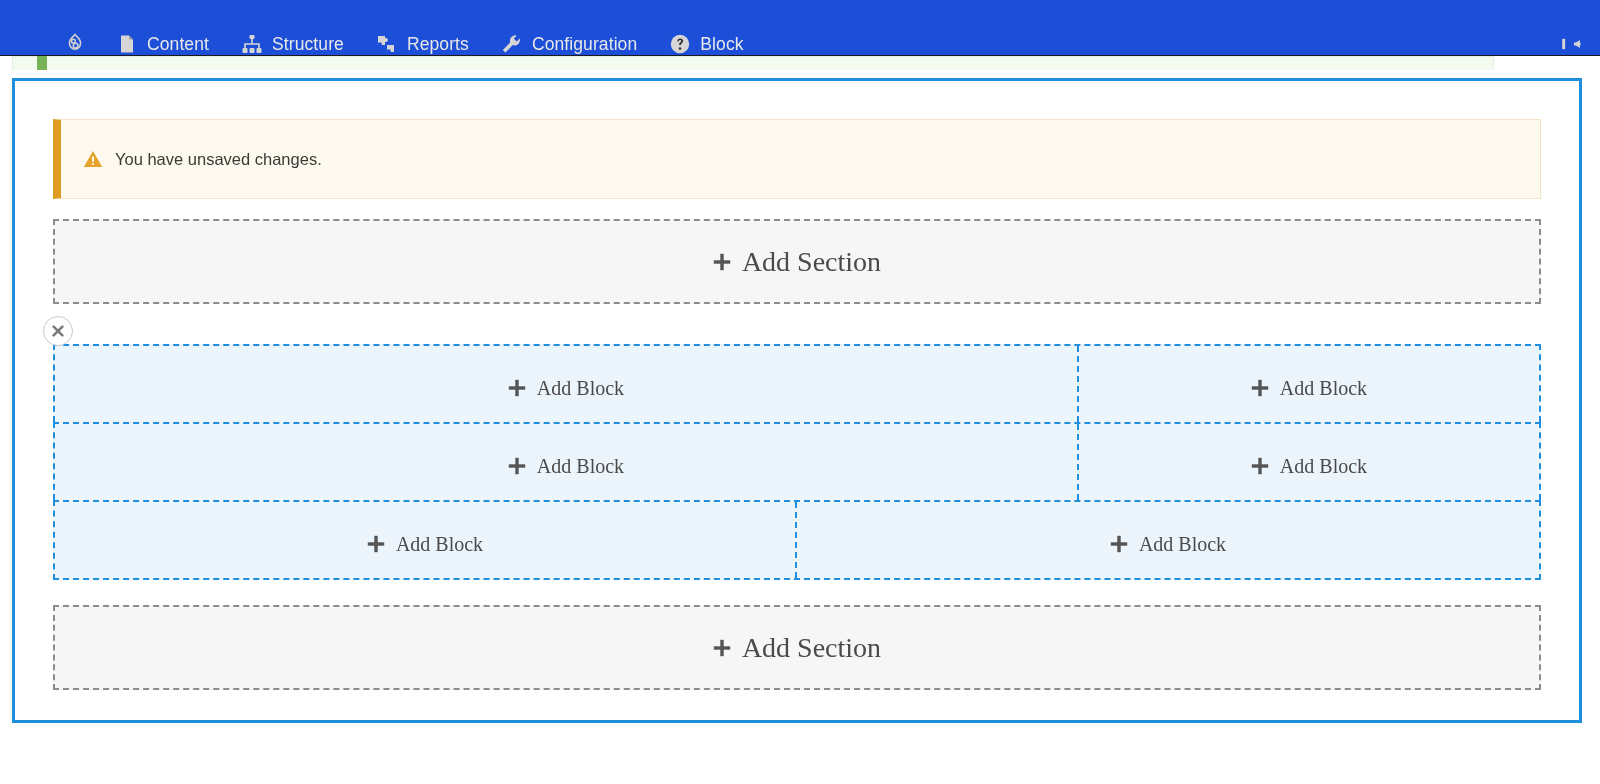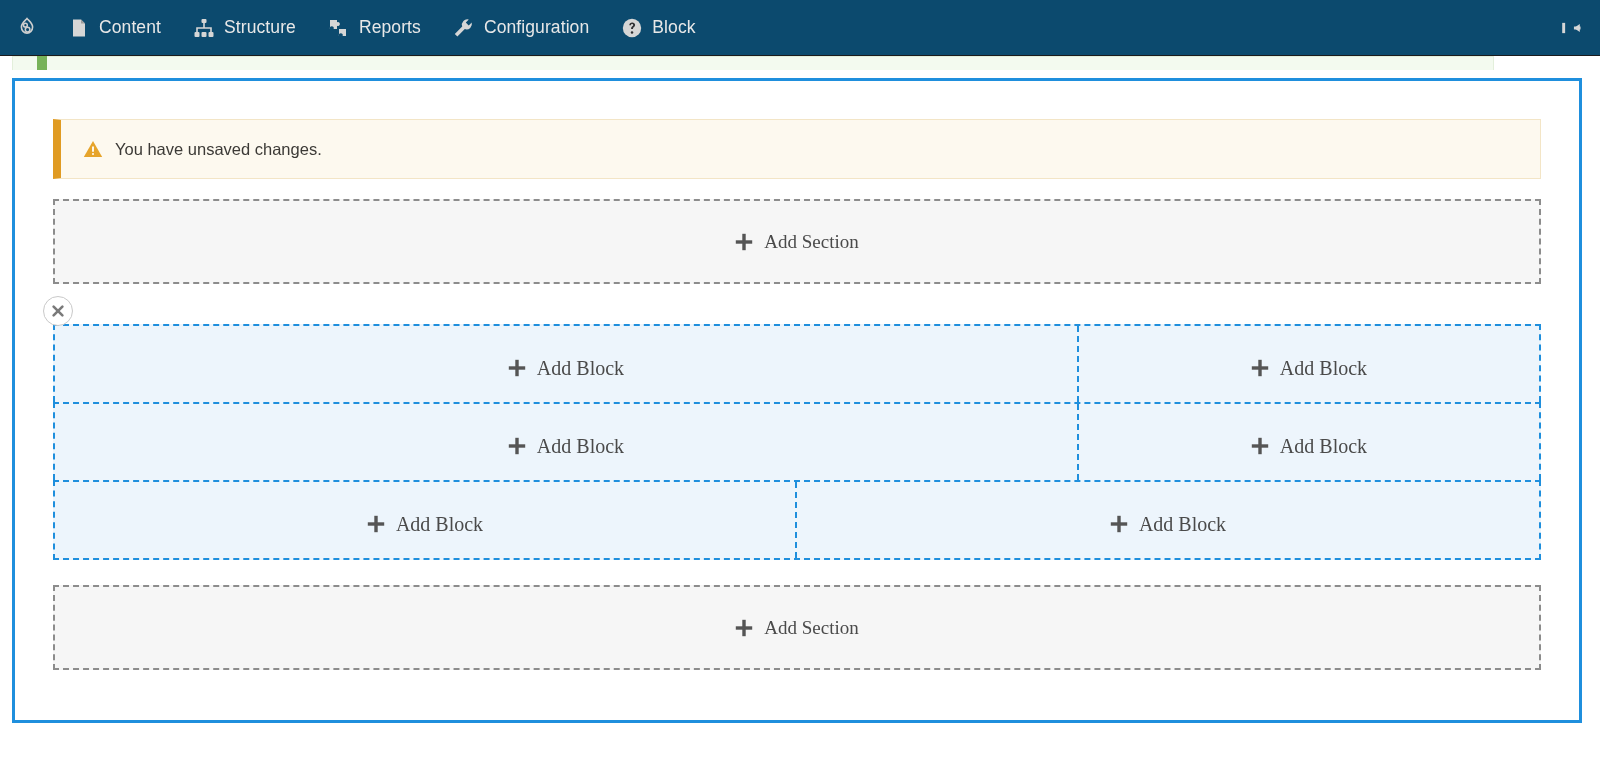--- a/index.html
+++ b/index.html
@@ -9,24 +9,25 @@
     background: #ffffff;
     font-family: "Liberation Sans", sans-serif;
     overflow: hidden;
   }
 
   
   #admin-toolbar {
     position: absolute;
     top: 0; left: 0;
     width: 1600px; height: 56px;
-    background: #0c4a6e;
-    display: flex;
-    align-items: center;
+    background: #1d4ed8;
+    display: flex;
+    align-items: flex-end;
     border-bottom: 1px solid #1b1b1d;
+    padding-left: 48px;
   }
   .tb-item {
     display: flex;
     align-items: center;
     gap: 9px;
     padding: 0 16px;
     color: #e8e8e8;
     font-size: 17.5px;
     letter-spacing: .1px;
     cursor: pointer;
@@ -71,21 +72,21 @@
     top: 78px; left: 12px;
     width: 1570px; height: 645px;
     background: #ffffff;
     border: 3px solid #1f8fdd;
     padding: 38px 38px 30px 38px;
   }
 
   
   #unsaved-warning {
     position: relative;
-    height: 60px;
+    height: 80px;
     margin: 0 0 20px 0;
     background: #fdf9ef;
     border: 1px solid #f3e5c6;
     border-left: 8px solid #e09b22;
     display: flex;
     align-items: center;
     padding-left: 22px;
     gap: 12px;
   }
   #unsaved-warning .warn-text {
@@ -102,21 +103,21 @@
     display: flex;
     align-items: center;
     justify-content: center;
     cursor: pointer;
   }
   .add-label {
     display: inline-flex;
     align-items: center;
     gap: 11px;
     font-family: "Liberation Serif", serif;
-    font-size: 19px;
+    font-size: 28px;
     color: #4a4a4a;
   }
   .plus-icon svg { display: block; }
 
   
   #active-section {
     position: relative;
     margin: 40px 0 25px 0;
   }
   #section-remove-button {

